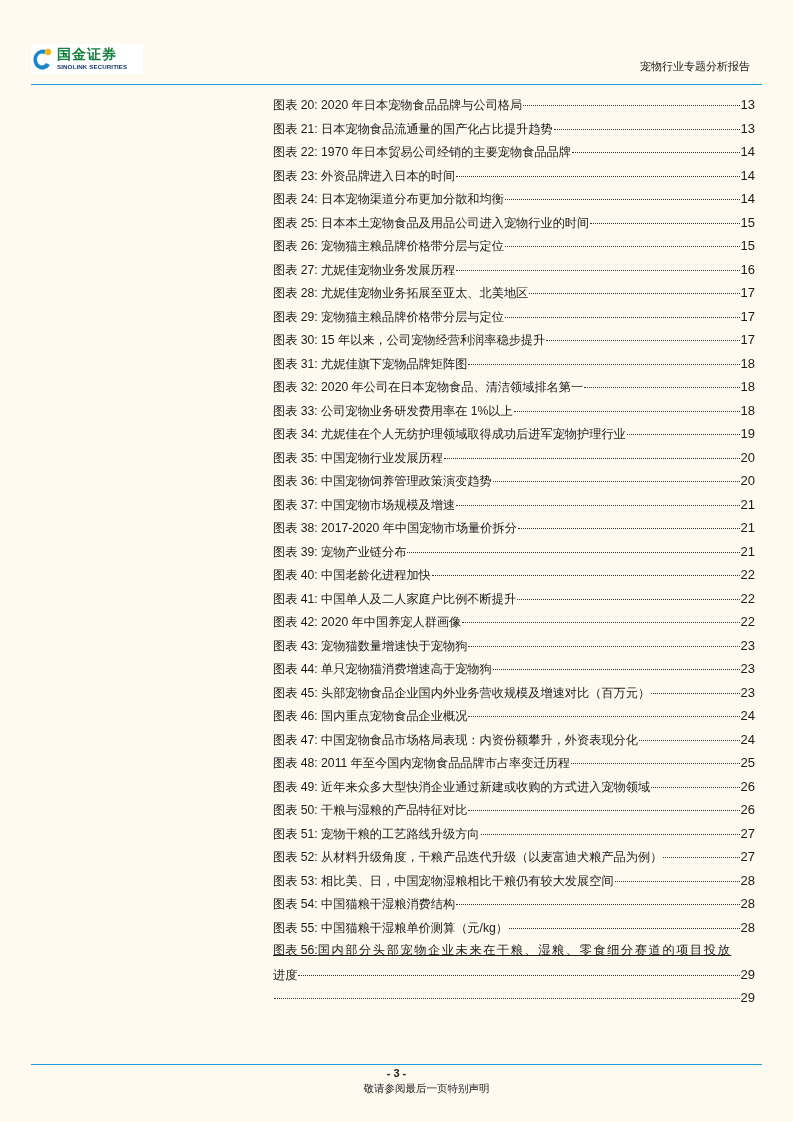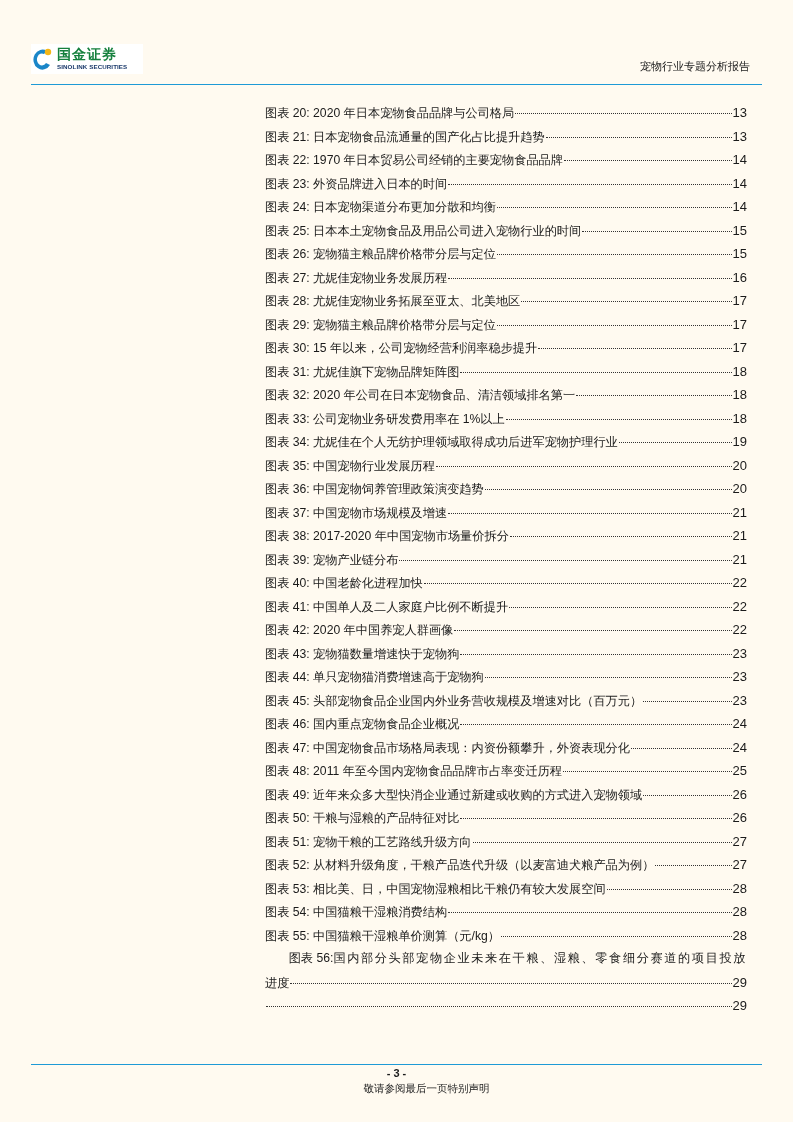--- a/index.html
+++ b/index.html
@@ -24,34 +24,34 @@
     width: 20px; height: 24px; position: relative; margin-left: 2px;
   }
   .logo-text { margin-left: 4px; display: flex; flex-direction: column; line-height: 1; }
   .logo-cn { font-size: 14px; font-weight: bold; color: #15803d; letter-spacing: 1px; }
   .logo-en { font-size: 6.2px; font-weight: bold; color: #1b3a6b; margin-top: 3px; letter-spacing: 0.1px; }
   .header-title {
     position: absolute; right: 12px; top: 17px;
     font-family: Liberation Serif, serif;
     font-size: 11px; color: #222;
   }
-  .toc { position: absolute; left: 265px; top: 93px; width: 482px; margin-top: 8px; }
+  .toc { position: absolute; left: 273px; top: 93px; width: 482px; }
   .toc-row {
     display: flex; align-items: baseline;
     height: 23.5px; font-size: 12.2px; line-height: 23.5px;
     white-space: nowrap;
   }
   .toc-label { flex: 0 0 auto; }
   .toc-dots {
     flex: 1 1 auto; overflow: hidden; margin: 0 1px;
     border-bottom: 1px dotted #333; height: 0; position: relative; top: -3px;
   }
   .toc-page { flex: 0 0 auto; font-size: 13px; text-align: right; }
   .toc-row.wrap { height: auto; display: block; }
-  .toc-row.wrap .line1 { height: 23.5px; line-height: 23.5px; display: flex; justify-content: flex-end; }
+  .toc-row.wrap .line1 { height: 23.5px; line-height: 23.5px; display: flex; justify-content: flex-start; text-decoration: underline; }
   .toc-row.wrap .line2 { height: 23.5px; line-height: 23.5px; display: flex; align-items: baseline; }
   .footer-rule {
     position: absolute; left: 31px; top: 1064px; width: 731px; height: 0;
     border-top: 1.5px solid #1e9ad6;
   }
   .page-num {
     position: absolute; left: 0; width: 793px; top: 1067px; text-align: center;
     font-size: 11px; font-weight: bold;
   }
   .disclaimer {

